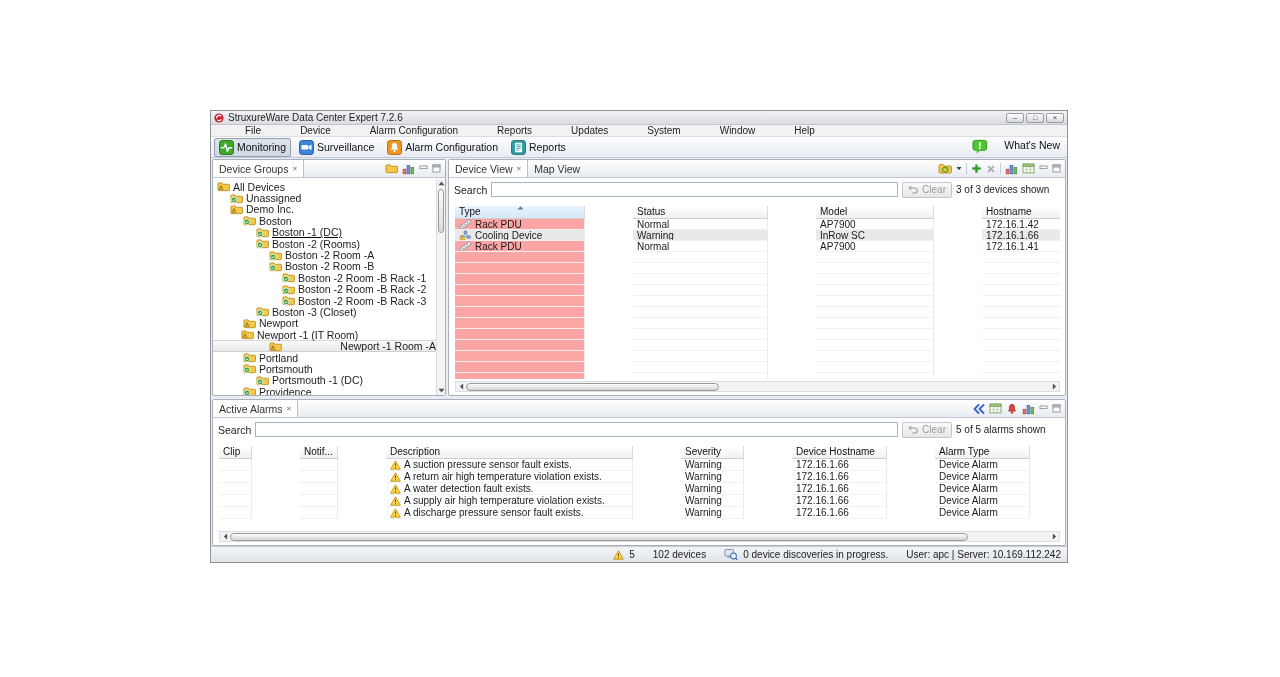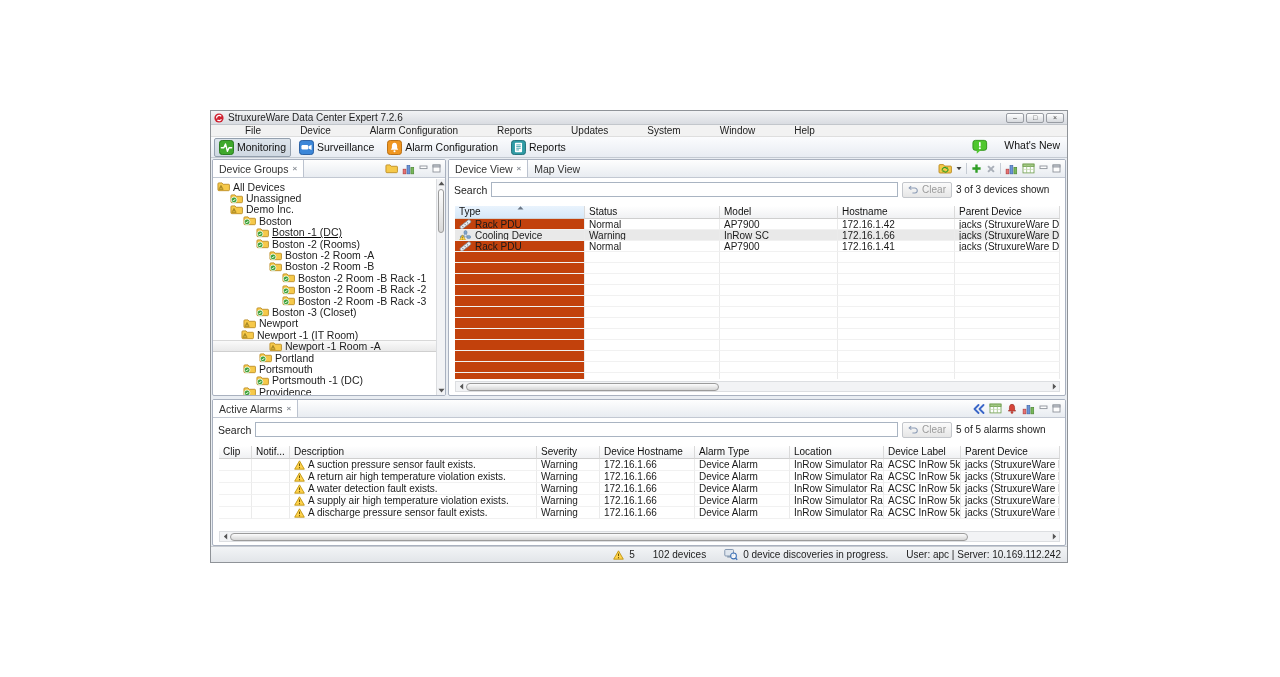--- a/index.html
+++ b/index.html
@@ -54,41 +54,41 @@
   .search-input { flex:1; height:15px; border:1px solid #a9b4c2; background:#fff; font-size:10.5px; padding:0 3px;
                   font-family:"Liberation Sans", sans-serif; }
   .clear-btn { height:16px; border:1px solid #c3c6cb; border-radius:2px; background:linear-gradient(#fbfbfb,#e6e6e6);
                color:#9a9a9a; font-size:10px; display:flex; align-items:center; gap:3px; padding:0 5px; white-space:nowrap; }
   .count { width:104px; font-size:10px; color:#222; white-space:nowrap; overflow:hidden; }
 
   
   .tree { position:absolute; left:0; right:9px; top:19px; bottom:0; overflow:hidden; padding-top:2px; }
   .tree-row { height:11.4px; display:flex; align-items:center; gap:3px; white-space:nowrap; }
   .tree-label { font-size:10.5px; color:#1c1c1c; }
-  .tree-row.selected { background:linear-gradient(#fafafa,#e9e9e9); border-top:1px solid #d8d8d8; border-bottom:1px solid #cfcfcf; }
+  .tree-row.selected { background:linear-gradient(#fafafa,#e9e9e9); border-top:1px solid #d8d8d8; border-bottom:1px solid #cfcfcf;justify-content:space-between; }
 
   
   .vscroll { position:absolute; right:0; top:19px; bottom:0; width:9px; background:#f2f3f5; border-left:1px solid #dadcdf; }
   .vs-up, .vs-dn { position:absolute; left:0; right:0; height:9px; display:flex; align-items:center; justify-content:center; }
   .vs-up { top:0; } .vs-dn { bottom:0; }
   .vthumb { position:absolute; left:1px; right:1px; top:10px; height:44px; border:1px solid #9b9b9b; border-radius:3px;
             background:linear-gradient(#fdfdfd,#d9d9d9); }
 
   
   .table { position:absolute; left:6px; right:5px; top:46px; overflow:hidden; }
-  .trow, .throw { display:grid; align-items:center; }
+  .trow, .throw { display:grid; align-items:center;gap:48px; }
   .thcell { position:relative; height:13px; line-height:12px; font-size:10px; color:#111; padding:0 4px;
             background:linear-gradient(#ffffff,#f0f1f3); border-bottom:1px solid #cfcfcf; border-right:1px solid #dadada;
             overflow:hidden; white-space:nowrap; }
   .thcell.sorted { background:linear-gradient(#e9f3fd,#d6e8f8); }
   .sortcaret { position:absolute; top:0; left:50%; margin-left:-3px; line-height:4px; }
   .tcell { height:11px; font-size:10px; color:#1a1a1a; padding:0 4px; border-right:1px solid #ebebeb;
            border-bottom:1px solid #f1f1f1; overflow:hidden; white-space:nowrap; display:flex; align-items:center; gap:3px; }
   .acell { height:12px; }
-  .c0 { background:#c2410c; }
+  .c0 { background:#fca5a5; }
   .selrow .tcell { background:#e9e9e9; }
 
   
   .hscroll { position:absolute; left:6px; right:5px; bottom:3px; height:11px; background:#f2f3f5;
              border:1px solid #dcdee1; }
   .hs-l, .hs-r { position:absolute; top:0; bottom:0; width:10px; display:flex; align-items:center; justify-content:center; }
   .hs-l { left:0; } .hs-r { right:0; }
   .hthumb { position:absolute; top:0.5px; height:8px; border:1px solid #9b9b9b; border-radius:4px;
             background:linear-gradient(#fdfdfd,#d6d6d6); }
   .dev-thumb { left:10px; width:42%; }
@@ -375,21 +375,21 @@
               <span class="icn">
                 <svg width="13" height="11" viewBox="0 0 14 11">
                   <path d="M1 2.6 Q1 1.6 2 1.6 L5.4 1.6 L6.6 3.1 L12.6 3.1 Q13.4 3.1 13.4 3.9 L13.4 9 Q13.4 10 12.4 10 L2 10 Q1 10 1 9 Z" fill="#f6c94a" stroke="#b9891f" stroke-width="0.9"></path>
                   <path d="M4.3 4.3 L6.6 8.6 L2 8.6 Z" fill="#ffd34d" stroke="#8a6d10" stroke-width="0.7"></path>
                   <rect x="3.95" y="5.7" width="0.7" height="1.5" fill="#3d3004"></rect>
                   <circle cx="4.3" cy="7.9" r="0.4" fill="#3d3004"></circle>
                 </svg>
               </span>
               <span class="tree-label">Newport -1 Room -A</span>
             </div>
-            <div class="tree-row" style="padding-left: 46px;">
+            <div class="tree-row" style="padding-left: 30px;">
               <span class="icn">
                 <svg width="13" height="11" viewBox="0 0 14 11">
                   <path d="M1 2.6 Q1 1.6 2 1.6 L5.4 1.6 L6.6 3.1 L12.6 3.1 Q13.4 3.1 13.4 3.9 L13.4 9 Q13.4 10 12.4 10 L2 10 Q1 10 1 9 Z" fill="#f6c94a" stroke="#b9891f" stroke-width="0.9"></path>
                   <circle cx="4.4" cy="7" r="3.1" fill="#3fa33a" stroke="#fff" stroke-width="0.8"></circle>
                   <path d="M3 7.1 L4 8.1 L5.8 5.9" stroke="#fff" stroke-width="1" fill="none"></path>
                 </svg>
               </span>
               <span class="tree-label">Portland</span>
             </div>
             <div class="tree-row" style="padding-left: 30px;">

